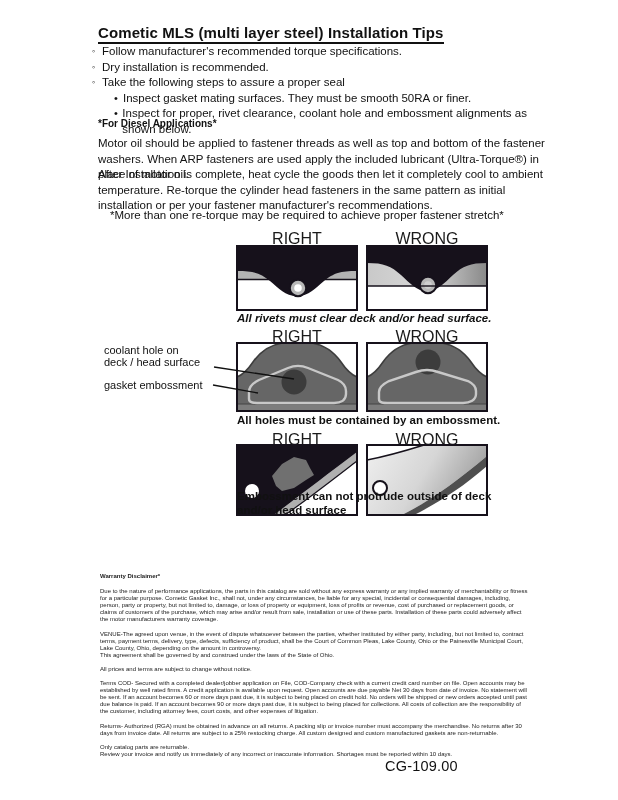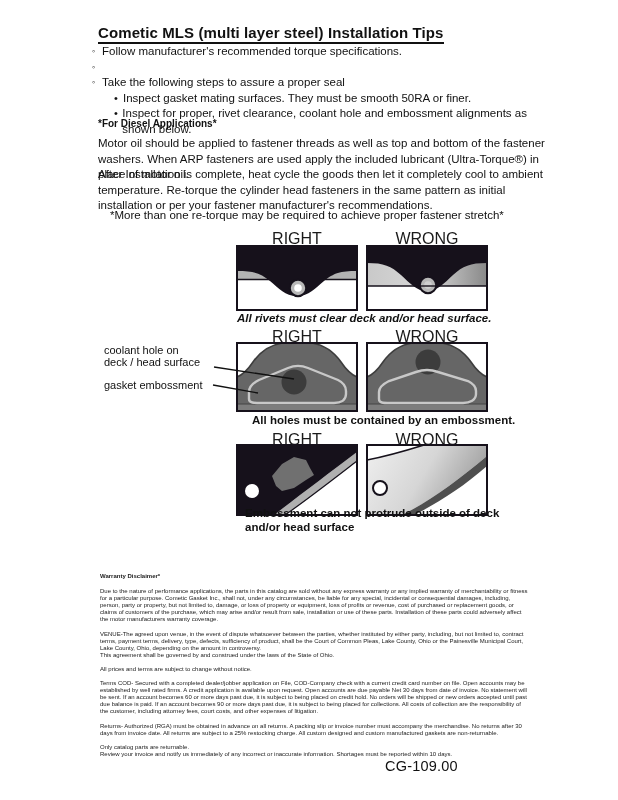--- a/index.html
+++ b/index.html
@@ -41,20 +41,21 @@
 
   <h1 class="title">Cometic MLS (multi layer steel) Installation Tips</h1>
 
   <div class="tips">
     <div class="row">
       <span class="m">◦</span>
       <span>Follow manufacturer's recommended torque specifications.</span>
     </div>
     <div class="row">
       <span class="m">◦</span>
+      <span>Dry installation is recommended.</span>
     </div>
     <div class="row">
       <span class="m">◦</span>
       <span>Take the following steps to assure a proper seal</span>
     </div>
     <div class="row sub">
       <span class="m2">•</span>
       <span>Inspect gasket mating surfaces.  They must be smooth 50RA or finer.</span>
     </div>
     <div class="row sub">
@@ -127,21 +128,21 @@
     <line x1="2" y1="62" x2="120" y2="62" stroke="#454545" stroke-width="1"></line>
     <path d="M1,1 L46,1 C34,3 24,10 17,20 C11,29 6,33 1,35 Z" fill="#ffffff"></path>
     <path d="M46,1 C34,3 24,10 17,20 C11,29 6,33 1,35" fill="none" stroke="#3d3d3d" stroke-width="1.6"></path>
     <path d="M121,1 L76,1 C88,3 98,10 105,20 C111,29 116,33 121,35 Z" fill="#ffffff"></path>
     <path d="M76,1 C88,3 98,10 105,20 C111,29 116,33 121,35" fill="none" stroke="#3d3d3d" stroke-width="1.6"></path>
     <circle cx="62" cy="20" r="12.5" fill="#3c3c3c"></circle>
     <path d="M13,57 L13,50 C13,45 17,42 23,39 L50,30 C57,27.5 65,27.5 72,30 L102,39 C108,42 110,45 110,49 L110,52 C110,58 104,61 97,61 L24,61 C17,61 13,61 13,57 Z" fill="none" stroke="#c8c8c8" stroke-width="2.4"></path>
     <rect x="1" y="1" width="120" height="68" fill="none" stroke="#16111b" stroke-width="2"></rect>
   </svg>
 
-  <div class="fig-caption" style="top:414px;margin-left:15px;">All holes must be contained by an embossment.</div>
+  <div class="fig-caption" style="top:414px;">All holes must be contained by an embossment.</div>
 
   <div class="fig-head" style="top:431px;left:236px;">RIGHT</div>
   <div class="fig-head" style="top:431px;left:366px;">WRONG</div>
 
   <svg class="fig-box" style="top:444px;left:236px;" width="122" height="72" viewBox="0 0 122 72">
     <rect x="1" y="1" width="120" height="70" fill="#ffffff" stroke="#16111b" stroke-width="2"></rect>
     <path d="M38,71 C68,48 92,30 121,8 L121,17 C95,37 72,55 49,71 Z" fill="#b0b0b0"></path>
     <path d="M49,71 C72,55 95,37 121,17" fill="none" stroke="#16111b" stroke-width="1.2"></path>
     <path d="M1,1 H121 V8 C92,30 68,48 38,71 L1,71 Z" fill="#16111b"></path>
     <path d="M40,42 L36,32 L46,20 L58,13 L70,16 L74,24 L78,31 L70,36 L58,44 L46,47 Z" fill="#707070"></path>
@@ -158,21 +159,21 @@
       </linearGradient>
     </defs>
     <rect x="1" y="1" width="120" height="70" fill="#ffffff" stroke="#16111b" stroke-width="2"></rect>
     <path d="M1,16 C22,12 42,6 58,1 L121,1 V12 C92,36 66,56 36,71 L1,71 Z" fill="url(#g3)"></path>
     <path d="M1,16 C22,12 42,6 58,1" fill="none" stroke="#16111b" stroke-width="1.6"></path>
     <path d="M36,71 C66,56 92,36 121,12 L121,22 C96,44 70,60 48,71 Z" fill="#4f4f4f"></path>
     <circle cx="14" cy="44" r="7" fill="#ffffff" stroke="#16111b" stroke-width="2"></circle>
     <rect x="1" y="1" width="120" height="70" fill="none" stroke="#16111b" stroke-width="2"></rect>
   </svg>
 
-  <div class="fig-caption" style="top:507px;margin-left:8px;">Embossment can not protrude outside of deck
+  <div class="fig-caption" style="top:490px;">Embossment can not protrude outside of deck
 and/or head surface</div>
 
   <svg class="leader-overlay">
     <line x1="214" y1="367" x2="294" y2="379" stroke="#111" stroke-width="1.3"></line>
     <line x1="213" y1="385" x2="258" y2="393" stroke="#111" stroke-width="1.3"></line>
   </svg>
 
   <div class="legal">
     <h3>Warranty Disclaimer*</h3>
     <p>Due to the nature of performance applications, the parts in this catalog are sold without any express warranty or any implied warranty of merchantability or fitness for a particular purpose.  Cometic Gasket Inc., shall not, under any circumstances, be liable for any special, incidental or consequential damages, including, person, party or property, but not limited to, damage, or loss of property or equipment, loss of profits or revenue, cost of purchased or replacement goods, or claims of customers of the purchase, which may arise and/or result from sale, installation or use of these parts.  Installation of these parts could adversely affect the motor manufacturers warranty coverage.</p>

